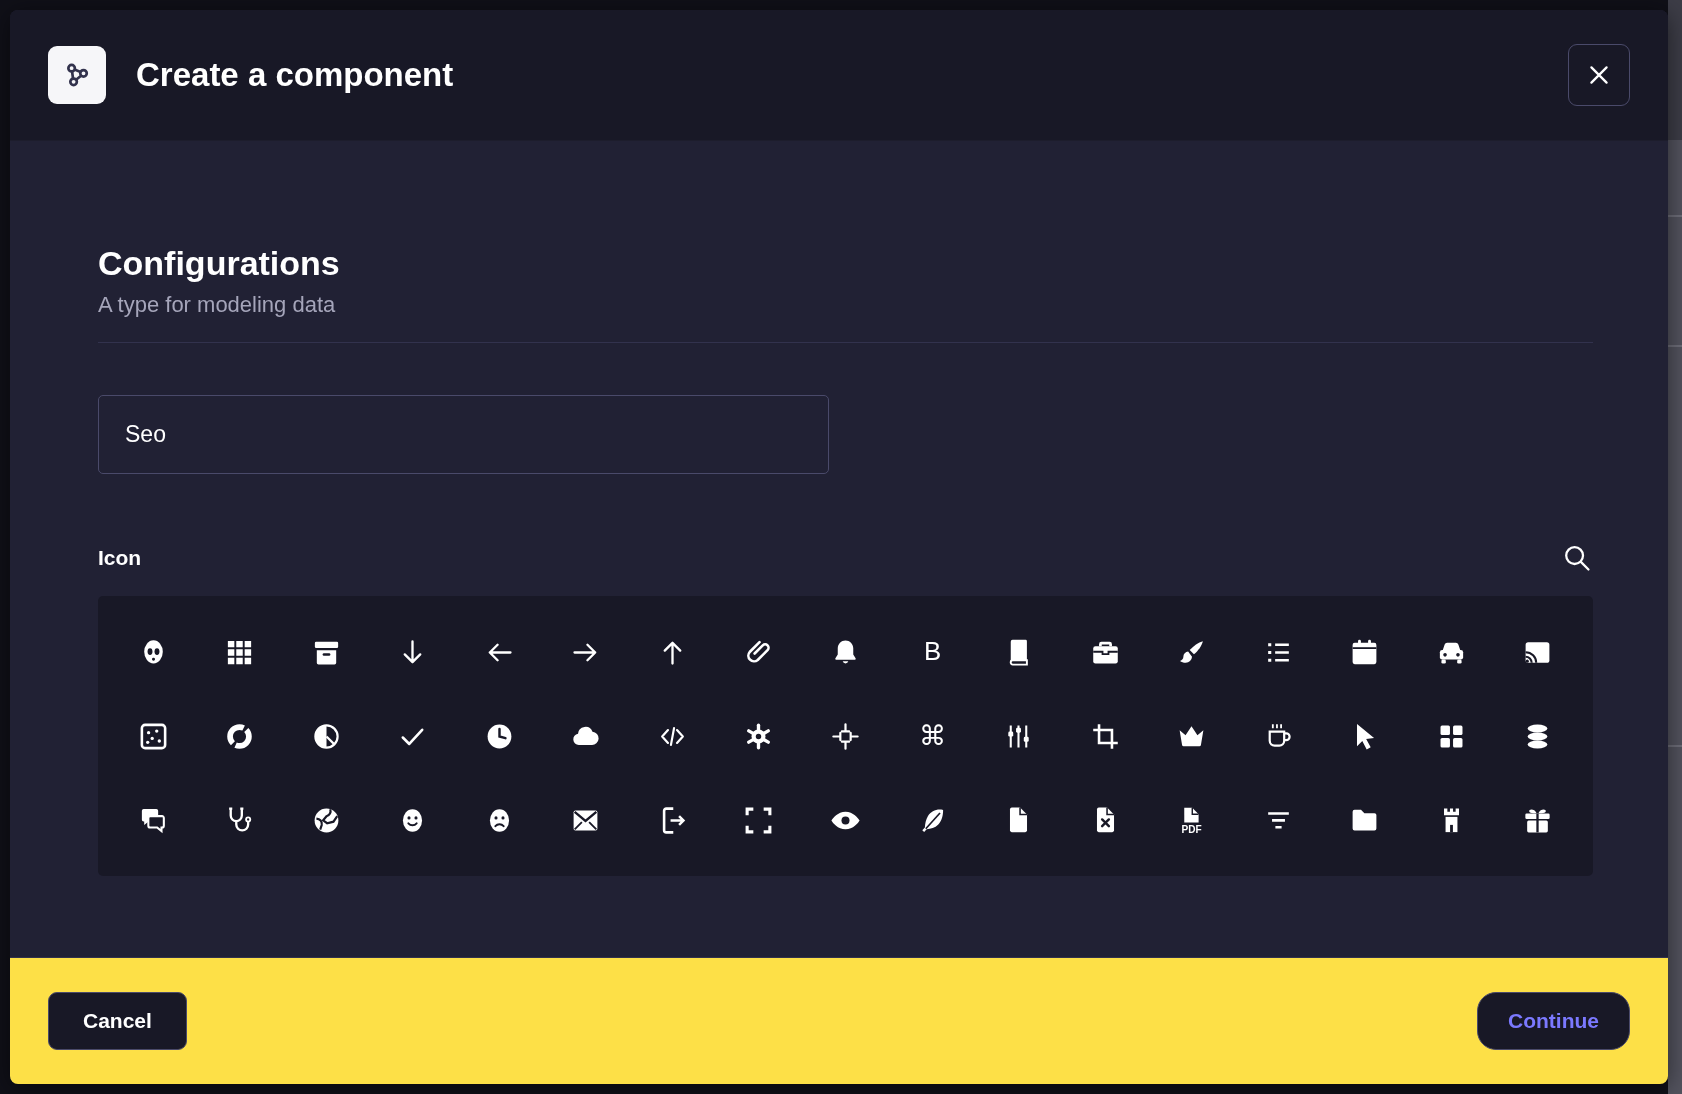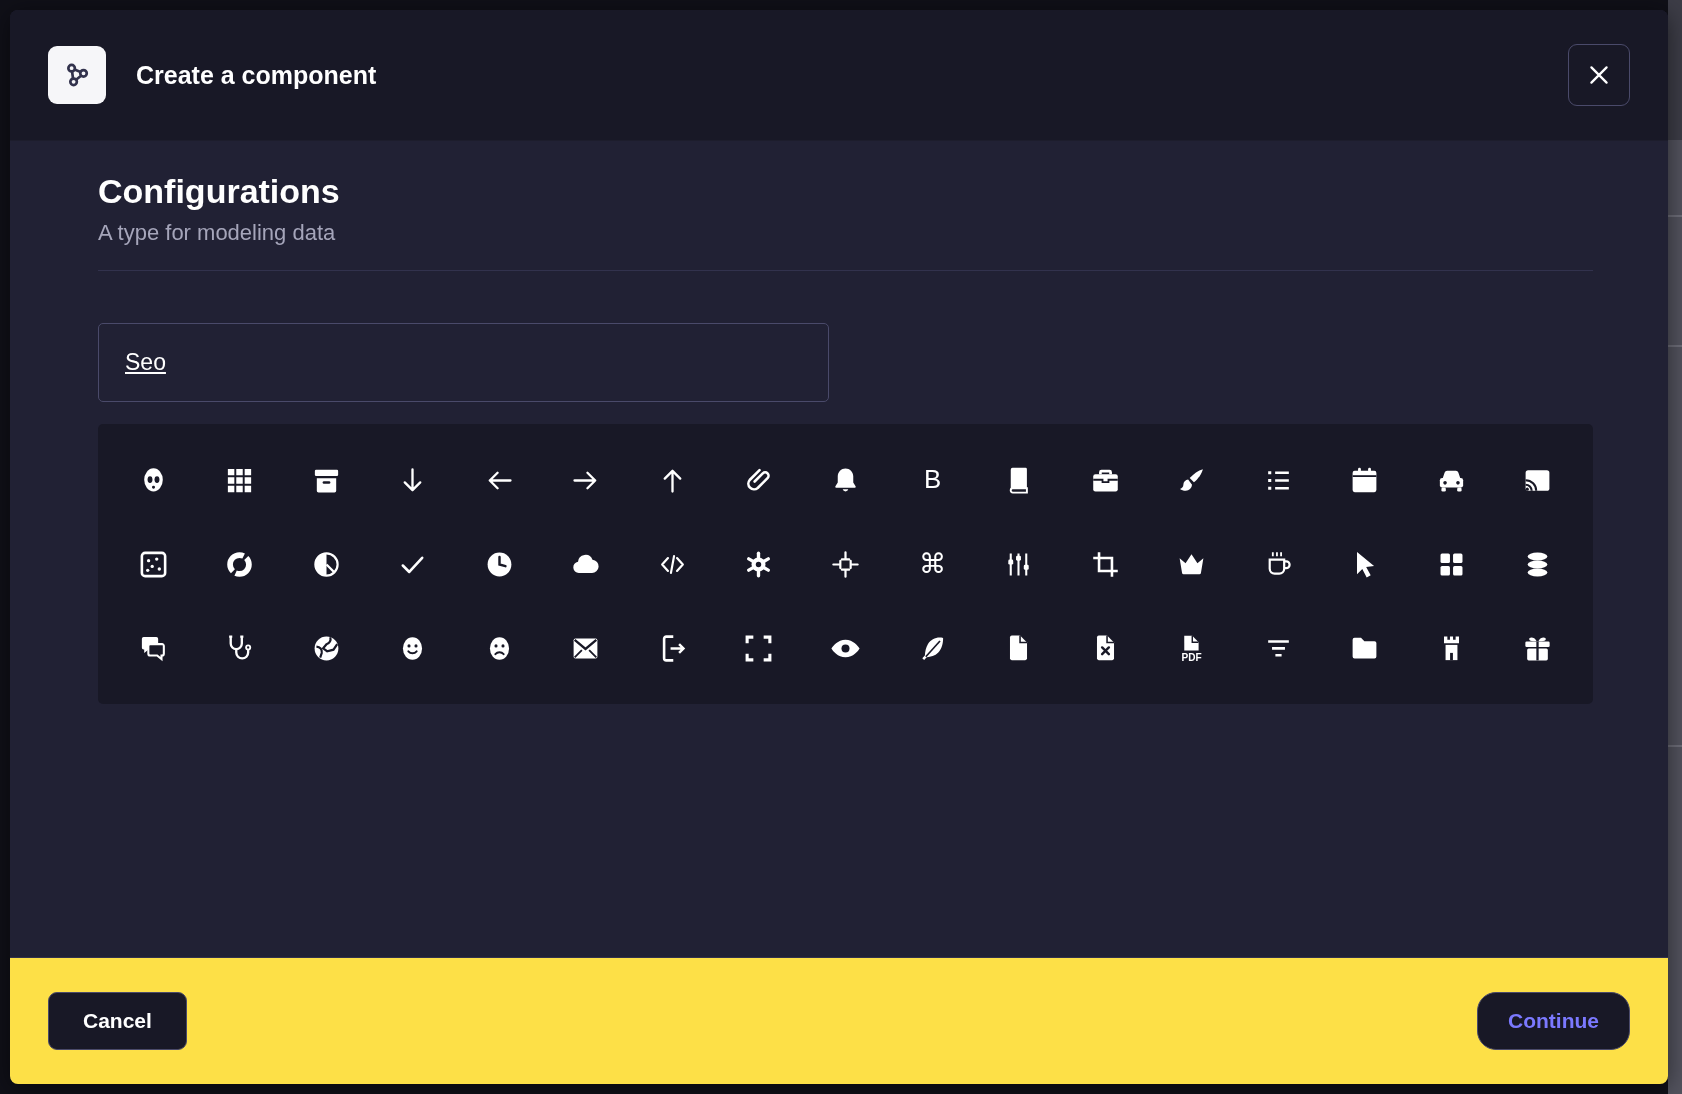--- a/index.html
+++ b/index.html
@@ -21,47 +21,47 @@
   }
   
   .modal-header{
     height:130px;flex:0 0 130px;background:#181826;border-radius:8px 8px 0 0;
     display:flex;align-items:center;padding:0 38px;border-bottom:1px solid #1d1d2c;
   }
   .header-icon-box{
     width:58px;height:58px;border-radius:9px;background:#f6f6f9;
     display:flex;align-items:center;justify-content:center;flex:0 0 58px;
   }
-  .modal-title{color:#ffffff;font-size:25px;font-weight:700;margin-left:30px;}
+  .modal-title{color:#ffffff;font-size:33px;font-weight:700;margin-left:30px;}
   .close-btn{
     margin-left:auto;width:62px;height:62px;border-radius:9px;background:transparent;
     border:1px solid #4a4a6a;display:flex;align-items:center;justify-content:center;cursor:pointer;
   }
   
   .modal-body{flex:1 1 auto;background:#212134;padding:0 75px 0 88px;overflow:hidden;}
   .section-head{
-    margin-top:32px;display:flex;justify-content:space-between;align-items:flex-end;
+    margin-top:104px;display:flex;justify-content:space-between;align-items:flex-end;
     border-bottom:1px solid #32324d;
   }
   .section-titles{padding-bottom:24px;}
   .section-title{color:#ffffff;font-size:34px;font-weight:700;line-height:1.1;}
   .section-subtitle{color:#a5a5ba;font-size:22px;margin-top:10px;}
   .tabs{display:flex;align-items:flex-end;}
   .tab{
     font-size:20px;font-weight:600;letter-spacing:.03em;padding:0 30px 22px 30px;
     border-bottom:4px solid transparent;margin-bottom:-2px;cursor:pointer;white-space:nowrap;
   }
   .tab.active{color:#7b79ff;border-bottom-color:#7b79ff;}
   .tab.inactive{color:#a5a5ba;}
   
   .form-row{margin-top:52px;display:grid;grid-template-columns:1fr 1fr;gap:33px;}
   .field-label{color:#ffffff;font-size:21px;font-weight:700;margin-bottom:16px;}
   .control{
     height:77px;border:1px solid #4a4a6a;border-radius:5px;background:transparent;
-    display:flex;align-items:center;padding:0 26px;color:#ffffff;font-size:23px;text-decoration:underline;
+    display:flex;align-items:center;padding:0 26px;color:#ffffff;font-size:23px;
   }
   .control.select{justify-content:space-between;cursor:pointer;}
   .caret-down{
     width:0;height:0;border-left:10px solid transparent;border-right:10px solid transparent;
     border-top:12px solid #ffffff;margin-right:4px;
   }
   
   .icon-head{margin-top:68px;display:flex;justify-content:space-between;align-items:center;}
   .icon-label{color:#ffffff;font-size:21px;font-weight:700;}
   .search-btn{background:none;border:none;padding:0;cursor:pointer;display:flex;}
@@ -130,20 +130,31 @@
     </div>
 
     <div class="form-row">
       <div class="field">
         <div class="control">
           <span>Seo</span>
         </div>
       </div>
     </div>
 
+    <div class="icon-head">
+      <div class="icon-label">Icon</div>
+      <button class="search-btn">
+        <span style="display:flex">
+          <svg viewBox="0 0 24 24" width="32" height="32">
+            <circle cx="10.2" cy="10.2" r="6.3" fill="none" stroke="#fff" stroke-width="1.7"></circle>
+            <path d="M14.9 14.9L20.6 20.6" stroke="#fff" stroke-width="1.7" stroke-linecap="round"></path>
+          </svg>
+        </span>
+      </button>
+    </div>
 
     <div class="icon-panel">
         <div class="icon-row">
           <div class="icon-cell">
             <span style="display:flex">
               <svg viewBox="0 0 24 24" width="31" height="31">
                 <g fill="#fff">
                   <ellipse cx="12" cy="11.5" rx="7.2" ry="9"></ellipse>
                   <ellipse cx="9.3" cy="11.3" rx="1.9" ry="2.6" fill="#181826"></ellipse>
                   <ellipse cx="14.7" cy="11.3" rx="1.9" ry="2.6" fill="#181826"></ellipse>

